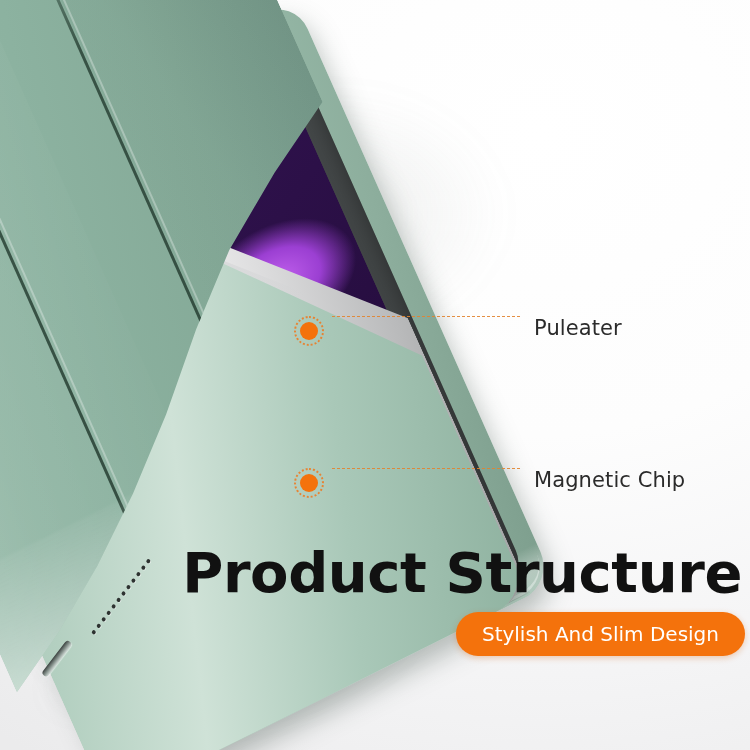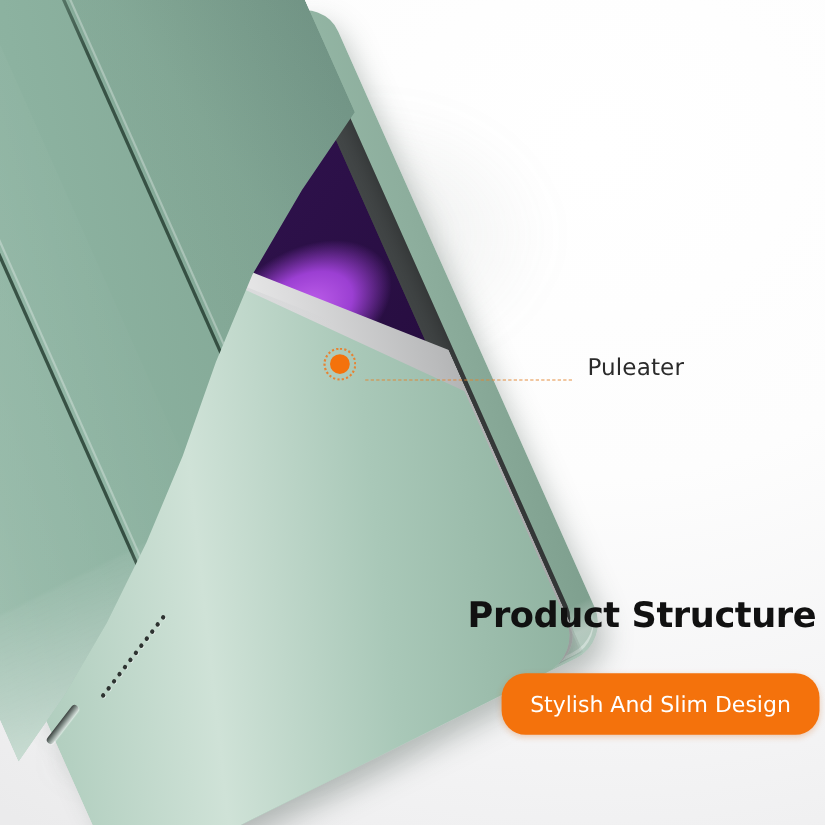--- a/index.html
+++ b/index.html
@@ -226,21 +226,21 @@
     width: 4px; height: 4px;
     border-radius: 50%;
     background: #2d3230;
     box-shadow: 0 1px 0 rgba(255,255,255,0.55);
   }
 
   
   .callout {
     position: absolute;
     display: flex;
-    align-items: flex-end;
+    align-items: flex-start;
     height: 30px;
   }
   .dot-wrap {
     position: relative;
     width: 30px;
     height: 30px;
     flex: 0 0 30px;
   }
   .dot-ring {
     position: absolute;
@@ -267,31 +267,31 @@
     color: #2b2b2b;
     white-space: nowrap;
     letter-spacing: 0.1px;
   }
 
   
   .headline {
     position: absolute;
     right: 8px;
     top: 540px;
-    font-size: 32px;
+    font-size: 56px;
     font-weight: bold;
     color: #111111;
     letter-spacing: -0.4px;
     white-space: nowrap;
   }
   .pill {
     position: absolute;
     right: 5px;
     top: 612px;
-    height: 56px;
+    height: 44px;
     padding: 0 26px;
     border-radius: 22px;
     background: #f4720c;
     color: #ffffff;
     font-size: 20px;
     display: flex;
     align-items: center;
     white-space: nowrap;
     box-shadow: 0 2px 6px rgba(215,100,16,0.30);
   }
@@ -353,17 +353,25 @@
   <div class="callout" style="left:294px; top:316px;">
     <div class="dot-wrap">
       <div class="dot-ring"></div>
       <div class="dot-core"></div>
     </div>
     <div class="leader" style="width:188px; margin-left:8px;"></div>
     <span class="callout-label">Puleater</span>
   </div>
 
 
+  <div class="callout" style="left:294px; top:468px;">
+    <div class="dot-wrap">
+      <div class="dot-ring"></div>
+      <div class="dot-core"></div>
+    </div>
+    <div class="leader" style="width:188px; margin-left:8px;"></div>
+    <span class="callout-label">Magnetic Chip</span>
+  </div>
 
   <div class="headline">Product Structure</div>
   <div class="pill">Stylish And Slim Design</div>
 
 </div>
 
 </body></html>

